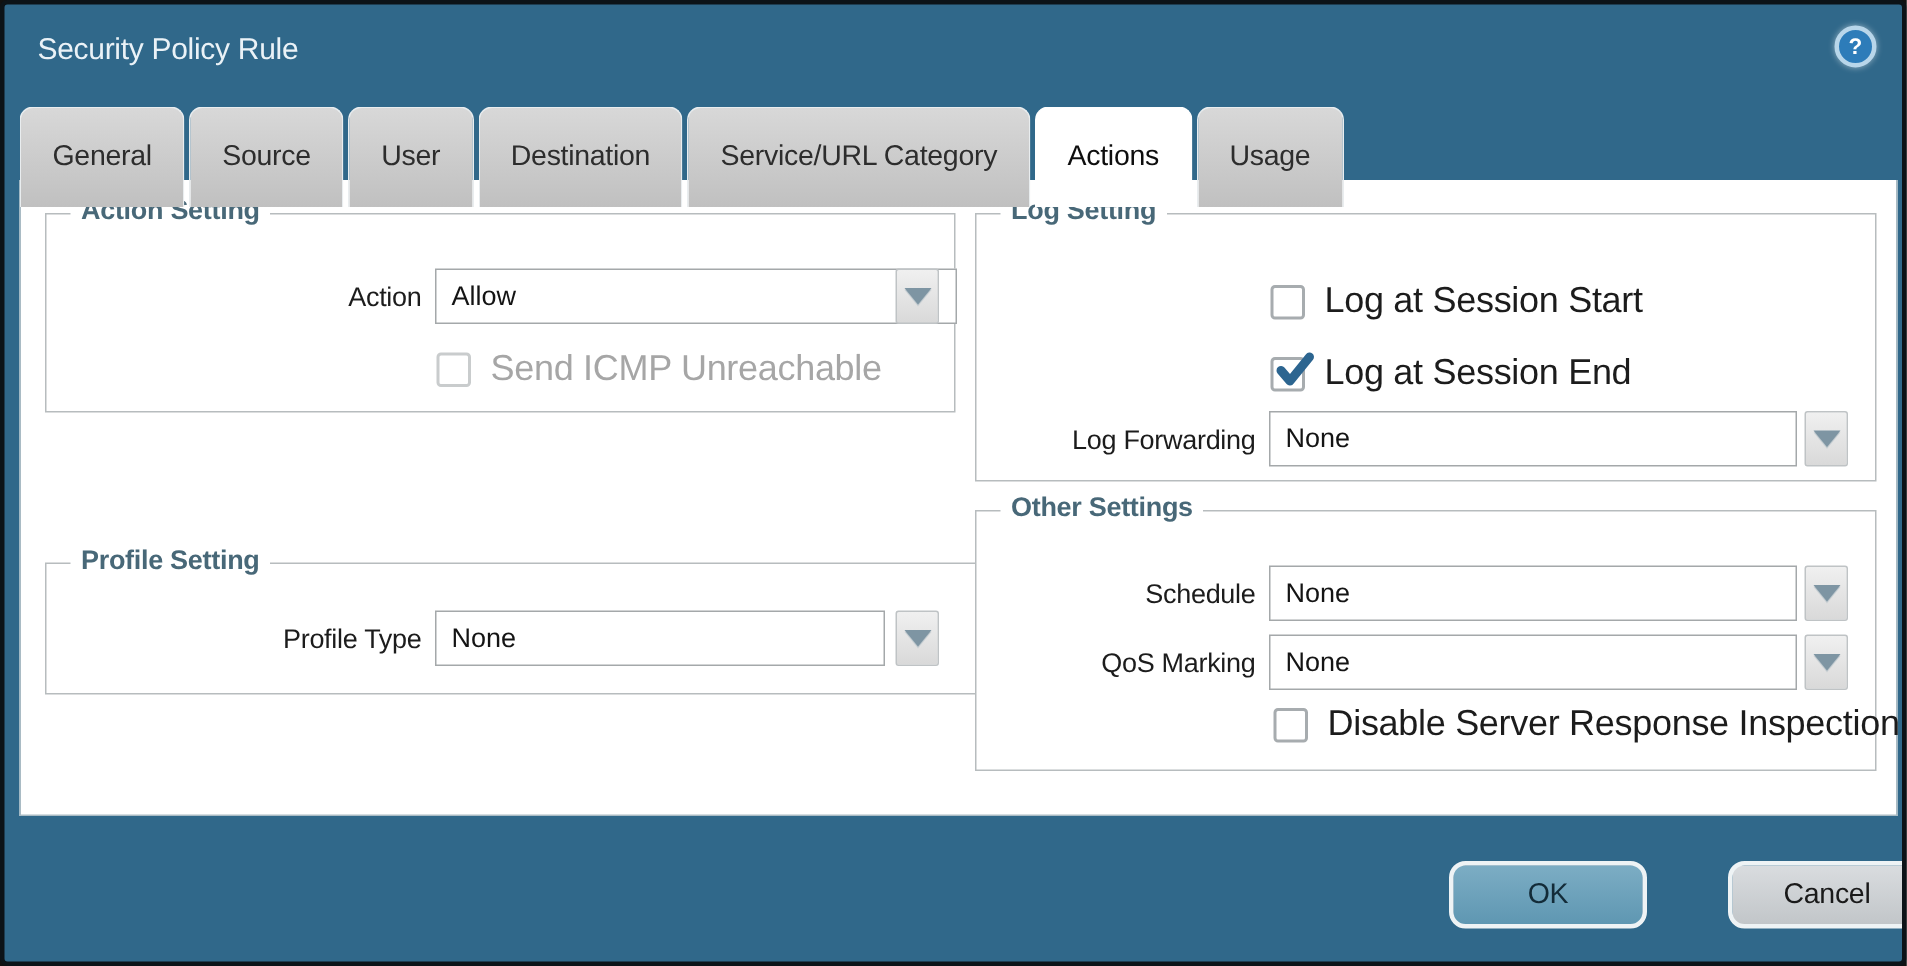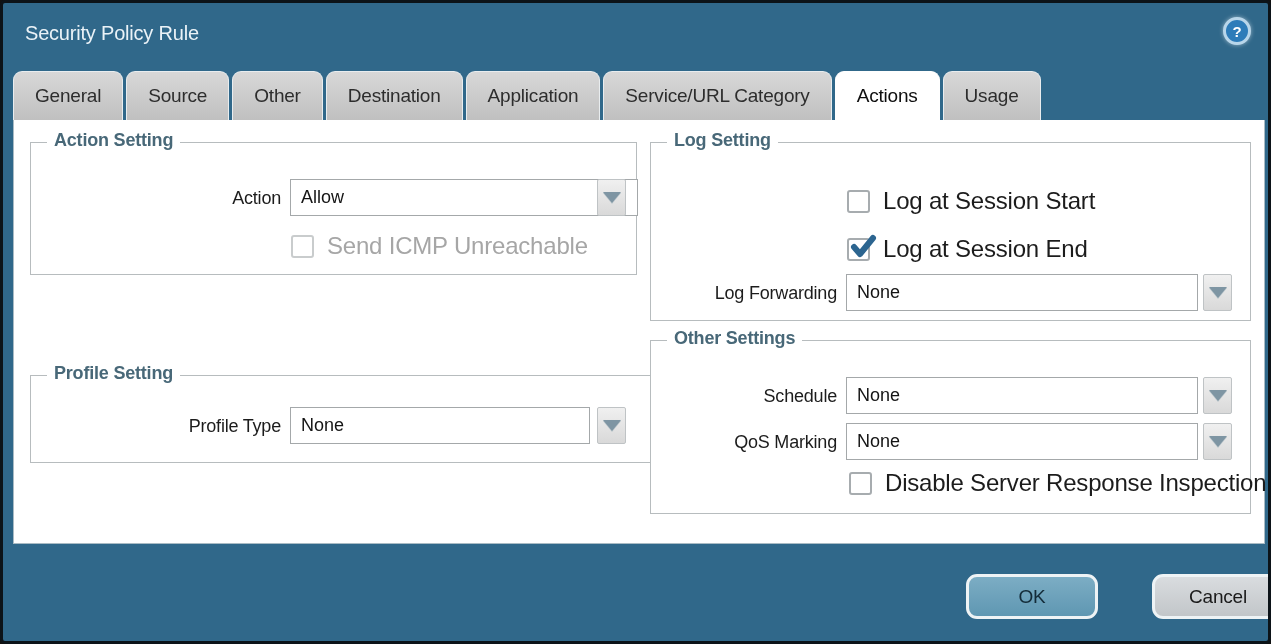--- a/index.html
+++ b/index.html
@@ -28,21 +28,21 @@
     background: #2d7cb9;
     border: 3px solid #b8d6ea;
     box-shadow: 0 0 4px rgba(255,255,255,.5);
     color: #ffffff; font-size: 15px; font-weight: bold;
     display: flex; align-items: center; justify-content: center;
     cursor: pointer;
   }
 
   
   .tabs {
-    position: absolute; left: 10px; top: 68px; height: 49px;
+    position: absolute; left: 10px; top: 68px; height: 67px;
     display: flex; gap: 3px; align-items: stretch; z-index: 2;
   }
   .tab {
     display: flex; align-items: center;
     padding: 0 21px;
     font-size: 19px; letter-spacing: -0.2px; color: #2d2d2d;
     background: linear-gradient(#d8d8d8, #c0c0c0);
     border: 1px solid #e9edef; border-bottom: none;
     border-radius: 9px 9px 0 0;
     cursor: pointer; white-space: nowrap;
@@ -145,27 +145,24 @@
   </div>
 
   <div class="tabs">
     <div class="tab">
         <span>General</span>
       </div>
     <div class="tab">
         <span>Source</span>
       </div>
     <div class="tab">
-        <span>Other</span>
+        <span>User</span>
       </div>
     <div class="tab">
         <span>Destination</span>
-      </div>
-    <div class="tab">
-        <span>Application</span>
       </div>
     <div class="tab">
         <span>Service/URL Category</span>
       </div>
     <div class="tab active">
         <span>Actions</span>
       </div>
     <div class="tab">
         <span>Usage</span>
       </div>

